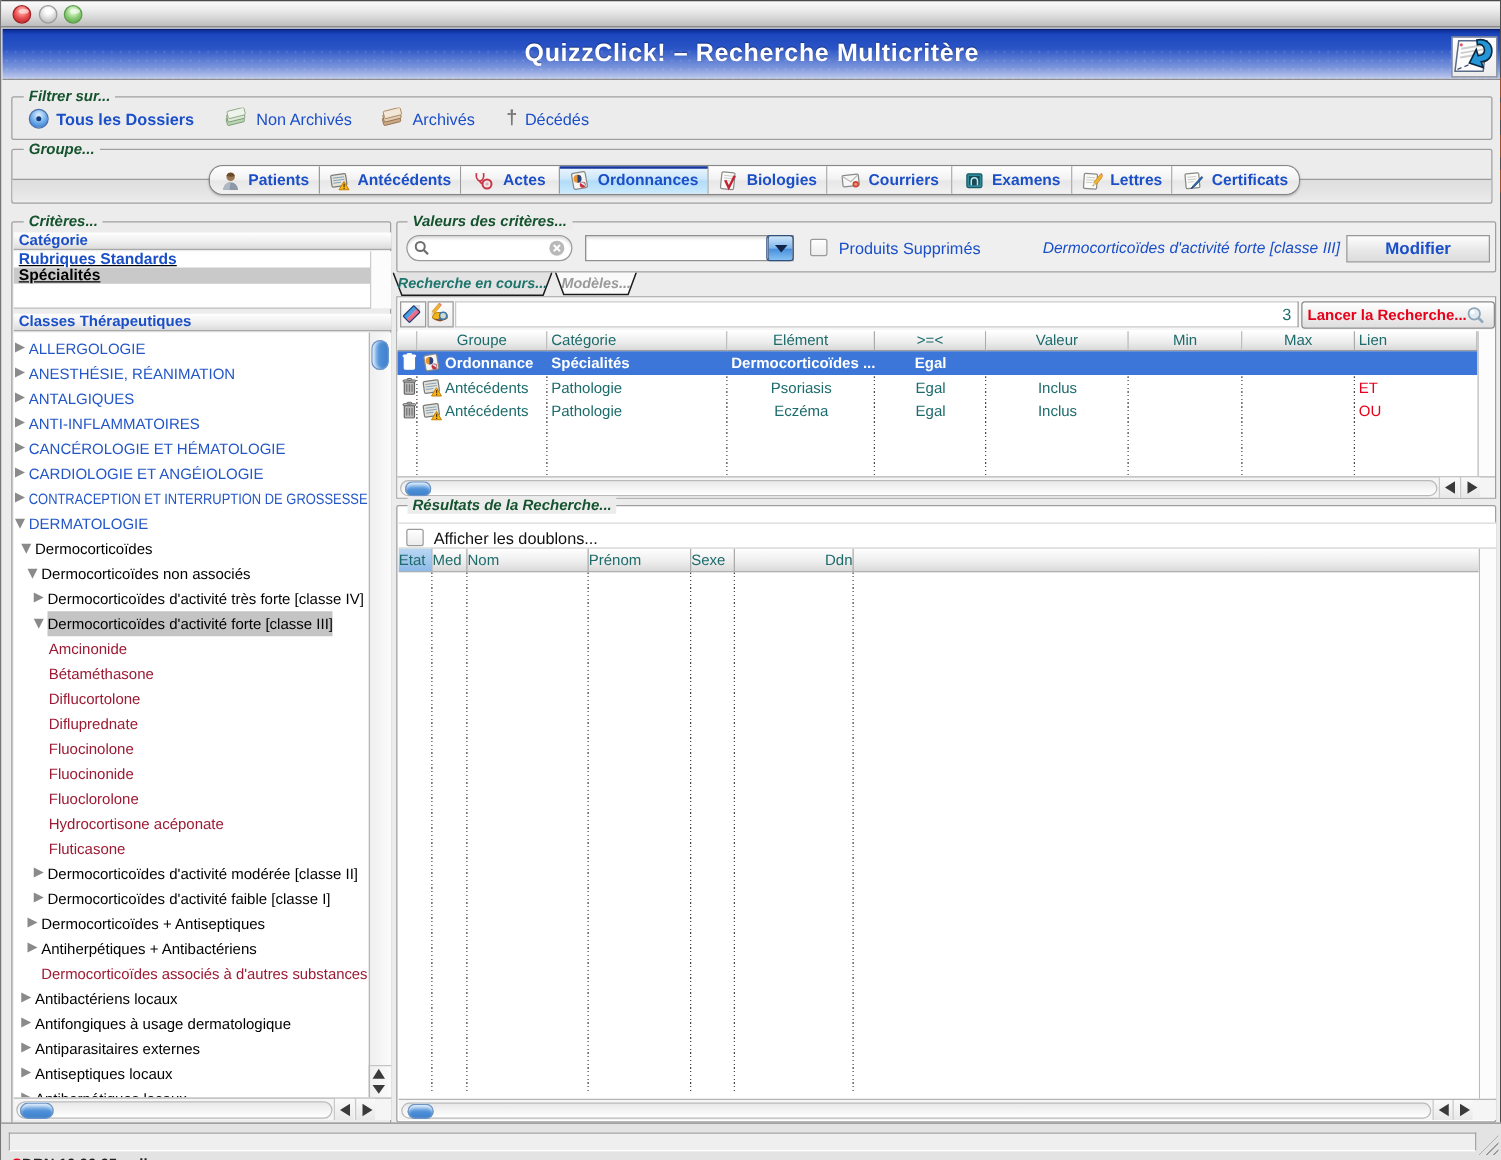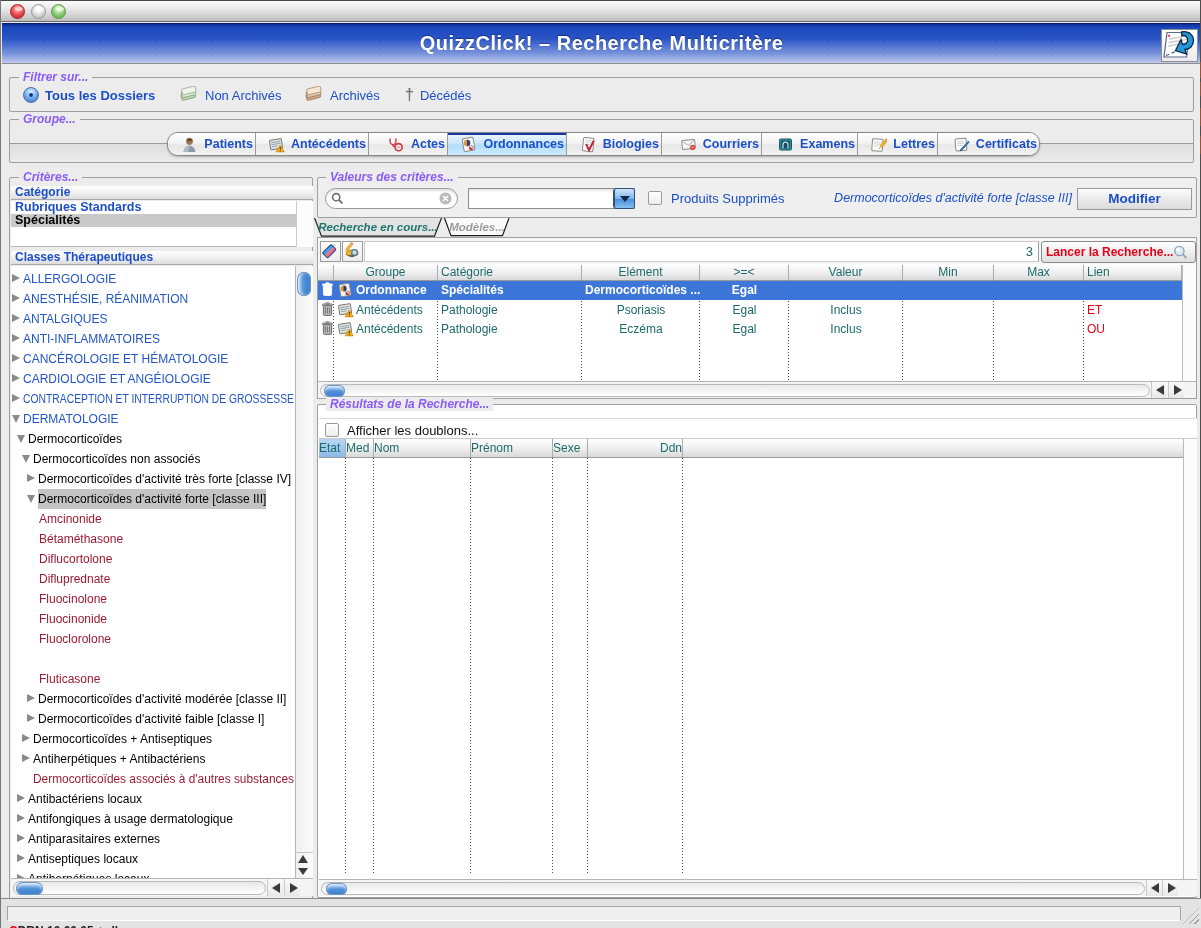--- a/index.html
+++ b/index.html
@@ -14,40 +14,40 @@
 #tl-min{left:30px;background:radial-gradient(circle at 50% 30%,#ffffff 0 18%,#d9d9d9 55%,#a8a8a8);border:1px solid #9a9a9a;}
 #tl-zoom{left:50px;background:radial-gradient(circle at 50% 30%,#d2f4c3 0 18%,#86c973 55%,#549c44);border:1px solid #5d9b4c;}
 .tl i{position:absolute;left:3.5px;top:1.5px;width:8px;height:4px;border-radius:50%;background:rgba(255,255,255,.55);}
 
 #banner{left:1px;top:23px;width:1199px;height:41px;background:linear-gradient(#0c2d96 0%,#1b46bd 9%,#2b55c6 38%,#7d97dc 78%,#bfcaed 100%);border-top:1px solid #0a1e6e;border-bottom:1px solid #8d8d8d;}
 #banner-dots{left:0;top:14px;width:100%;height:26px;background-image:radial-gradient(rgba(255,255,255,.35) 0.8px,transparent 1px);background-size:7px 7px;opacity:.3;}
 #banner-title{left:0;top:8px;width:100%;text-align:center;color:#fff;font-size:20px;font-weight:bold;letter-spacing:.5px;text-shadow:0 -1px 1px rgba(0,0,20,.4);}
 #banner-btn{left:1159px;top:5px;width:37px;height:33px;background:linear-gradient(#ffffff,#ececec);border:1px solid #8f8f8f;}
 
 .fs{border:1px solid #9f9f9f;border-radius:2px;}
-.legend{position:absolute;font-size:12px;font-weight:bold;font-style:italic;color:#8b5cf6;background:#ececec;padding:0 4px;white-space:nowrap;}
+.legend{position:absolute;font-size:12px;font-weight:bold;font-style:italic;color:#14532d;background:#ececec;padding:0 4px;white-space:nowrap;}
 
 #fs-filtrer{left:8px;top:77px;width:1185px;height:35px;}
 #filter-row{left:22px;top:86px;height:18px;width:1100px;font-size:13px;color:#1b4fc8;}
 .fopt{position:absolute;top:0;height:18px;display:flex;align-items:center;gap:6px;white-space:nowrap;}
 #radio-tous{width:16px;height:16px;border-radius:50%;background:radial-gradient(circle at 50% 30%,#cfe7fb 0 10%,#68a6e8 55%,#2f6cc4);border:1px solid #4d6fa8;position:relative;}
 #radio-tous::after{content:"";position:absolute;left:5px;top:5px;width:4px;height:4px;border-radius:50%;background:#123a78;}
 
 #fs-groupe{left:8px;top:119px;width:1185px;height:44px;}
 #groupe-band{left:9px;top:143px;width:1183px;height:17px;background:linear-gradient(#dedede,#e9e9e9);border-top:1px solid #9a9a9a;}
 #tabstrip{left:166px;top:132px;height:24px;display:flex;border:1px solid #878787;border-radius:11px;overflow:hidden;background:#fff;box-shadow:0 1px 2px rgba(0,0,0,.25);}
-.gtab{display:flex;align-items:center;justify-content:flex-end;gap:6px;height:100%;border-right:1px solid #9a9a9a;background:linear-gradient(#ffffff,#f3f3f3 45%,#e7e7e7 55%,#f2f2f2);font-size:12.5px;font-weight:bold;color:#1b4fc8;padding:0 2px;}
+.gtab{display:flex;align-items:center;justify-content:center;gap:6px;height:100%;border-right:1px solid #9a9a9a;background:linear-gradient(#ffffff,#f3f3f3 45%,#e7e7e7 55%,#f2f2f2);font-size:12.5px;font-weight:bold;color:#1b4fc8;padding:0 2px;}
 .gtab:last-child{border-right:none;}
 .gtab.sel{background:linear-gradient(#eef7fe 0%,#cde7fa 45%,#b2dcf9 55%,#ccebfc 100%);box-shadow:inset 0 2.5px 0 -0.5px #16379e;}
 .gtab svg{flex:0 0 auto;}
 
 #fs-criteres{left:8px;top:177px;width:304px;height:725px;background:#ececec;}
 .lsthead{left:1px;height:14px;background:linear-gradient(#ffffff,#efefef 55%,#dcdcdc);border-bottom:1px solid #a8a8a8;font-size:12px;font-weight:bold;color:#1b4fc8;padding:0 4px;line-height:13px;}
 #cat-head{top:8px;width:302px;}
-#cat-list{left:1px;top:23px;width:302px;height:46px;background:#fff;border-bottom:1px solid #bbb;font-size:12.5px;font-weight:bold;}
+#cat-list{left:1px;top:23px;width:302px;height:46px;background:#fff;border-bottom:1px solid #bbb;font-size:12.5px;font-weight:bold;text-decoration:underline;}
 #cat-vstrip{left:286px;top:23px;width:17px;height:46px;border-left:1px solid #ccc;background:#fcfcfc;}
 .cat-item{height:13px;line-height:13px;padding-left:4px;color:#1b4fc8;}
 .cat-item.sel{background:#c9c9c9;color:#000;}
 #cls-head{top:73px;width:302px;}
 #tree{left:1px;top:88px;width:284px;height:612px;overflow:hidden;background:#fff;font-size:12px;}
 .trow{position:absolute;height:20px;line-height:20px;white-space:nowrap;}
 .trow .arr{position:absolute;top:5px;width:0;height:0;}
 .arr.r{border-left:8px solid #8a8a8a;border-top:4.5px solid transparent;border-bottom:4.5px solid transparent;}
 .arr.d{border-top:8px solid #8a8a8a;border-left:4.5px solid transparent;border-right:4.5px solid transparent;top:6px;}
 .trow .lbl{position:absolute;top:0;}
@@ -365,20 +365,23 @@
           <span class="lbl" style="left: 28px;">Difluprednate</span>
         </div>
         <div class="trow c-red" style="top: 323px; left: 0px; width: 285px;">
           <span class="lbl" style="left: 28px;">Fluocinolone</span>
         </div>
         <div class="trow c-red" style="top: 343px; left: 0px; width: 285px;">
           <span class="lbl" style="left: 28px;">Fluocinonide</span>
         </div>
         <div class="trow c-red" style="top: 363px; left: 0px; width: 285px;">
           <span class="lbl" style="left: 28px;">Fluoclorolone</span>
+        </div>
+        <div class="trow c-red" style="top: 383px; left: 0px; width: 285px;">
+          <span class="lbl" style="left: 28px;">Hydrocortisone acéponate</span>
         </div>
         <div class="trow c-red" style="top: 403px; left: 0px; width: 285px;">
           <span class="lbl" style="left: 28px;">Fluticasone</span>
         </div>
         <div class="trow c-black" style="top: 423px; left: 0px; width: 285px;">
           <span class="arr r" style="left: 16px;"></span>
           <span class="lbl" style="left: 27px;">Dermocorticoïdes d'activité modérée [classe II]</span>
         </div>
         <div class="trow c-black" style="top: 443px; left: 0px; width: 285px;">
           <span class="arr r" style="left: 16px;"></span>

